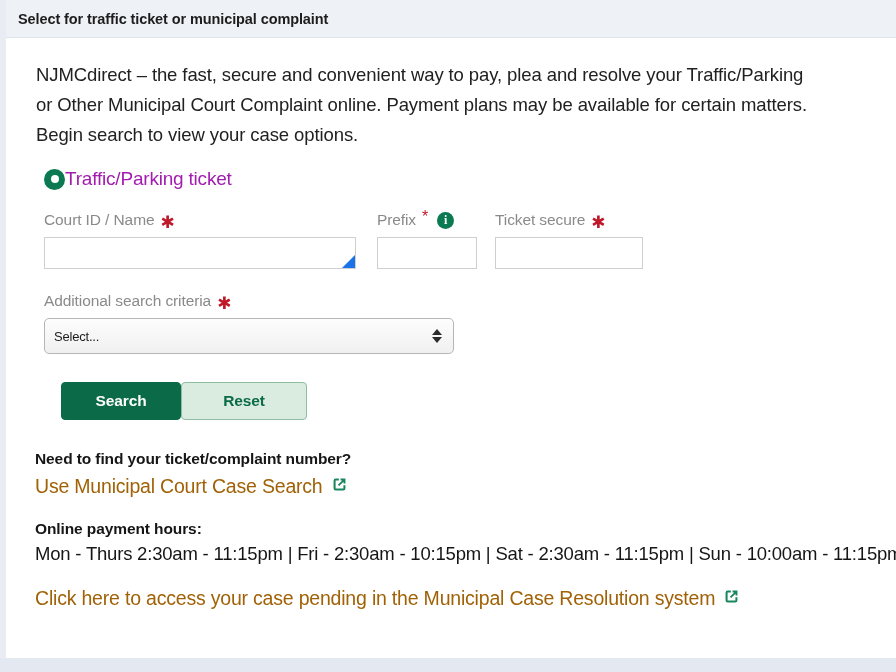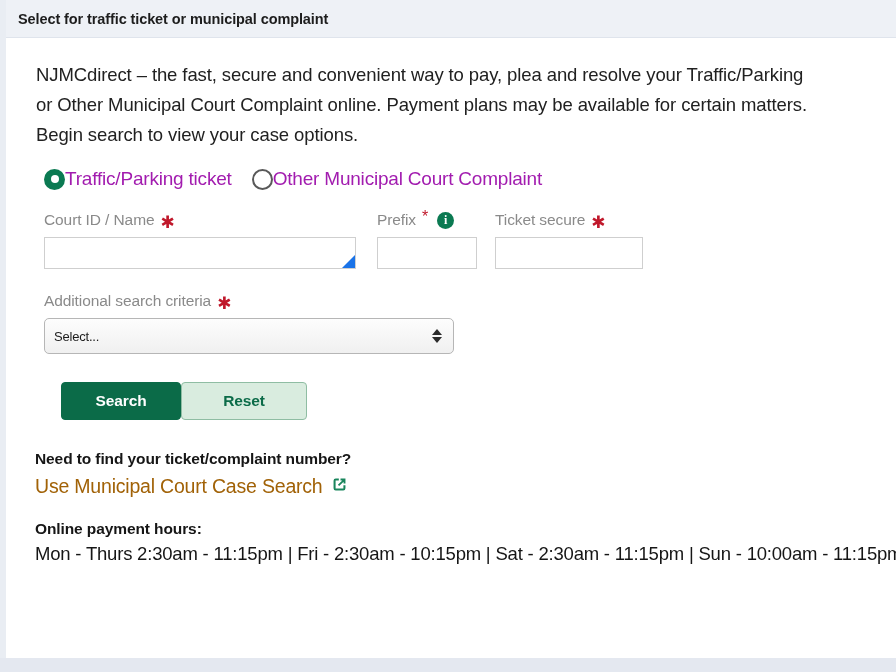--- a/index.html
+++ b/index.html
@@ -298,24 +298,20 @@
       <div class="intro">
         <span class="intro-line">NJMCdirect – the fast, secure and convenient way to pay, plea and resolve your Traffic/Parking</span>
         <span class="intro-line">or Other Municipal Court Complaint online. Payment plans may be available for certain matters.</span>
         <span class="intro-line">Begin search to view your case options.</span>
       </div>
 
       <div class="radio-row">
         <label class="radio-opt">
           <span class="radio-mark on"></span>
           <span class="radio-label">Traffic/Parking ticket</span>
-        </label>
-        <label class="radio-opt">
-          <span class="radio-mark off"></span>
-          <span class="radio-label">Other Municipal Court Complaint</span>
         </label>
       </div>
 
       <div class="fields-row">
 
         <div class="field">
           <div class="field-label">
             <span>Court ID / Name</span>
             <span class="req">✱</span>
           </div>
@@ -379,20 +375,29 @@
             <svg width="17" height="17" viewBox="0 0 20 20" aria-hidden="true">
               <path d="M3 5.6 A2.6 2.6 0 0 1 5.6 3 H9.2 V5.4 H5.4 V14.6 H14.6 V10.8 H17 V14.4 A2.6 2.6 0 0 1 14.4 17 H5.6 A2.6 2.6 0 0 1 3 14.4 Z" fill="#19855c"></path>
               <path d="M11.2 3 H17 V8.8 H14.8 V6.7 L9.6 11.9 L8.1 10.4 L13.3 5.2 H11.2 Z" fill="#19855c"></path>
             </svg>
           </span>
         </a>
 
         <div class="strongline hours-title">Online payment hours:</div>
         <div class="hours-line">Mon - Thurs 2:30am - 11:15pm | Fri - 2:30am - 10:15pm | Sat - 2:30am - 11:15pm | Sun - 10:00am - 11:15pm</div>
 
+        <a class="greenlink mcr-link">
+          <span>Click here to access your case pending in the Municipal Case Resolution system</span>
+          <span class="exticon">
+            <svg width="17" height="17" viewBox="0 0 20 20" aria-hidden="true">
+              <path d="M3 5.6 A2.6 2.6 0 0 1 5.6 3 H9.2 V5.4 H5.4 V14.6 H14.6 V10.8 H17 V14.4 A2.6 2.6 0 0 1 14.4 17 H5.6 A2.6 2.6 0 0 1 3 14.4 Z" fill="#19855c"></path>
+              <path d="M11.2 3 H17 V8.8 H14.8 V6.7 L9.6 11.9 L8.1 10.4 L13.3 5.2 H11.2 Z" fill="#19855c"></path>
+            </svg>
+          </span>
+        </a>
 
       </div>
 
     </div>
   </div>
 
   <div class="footerstrip"></div>
 </div>
 
 </body></html>

